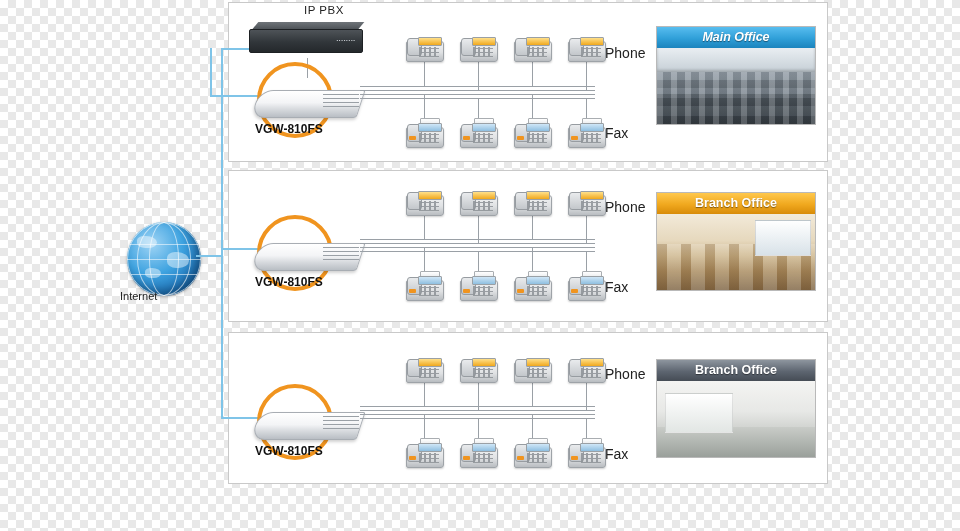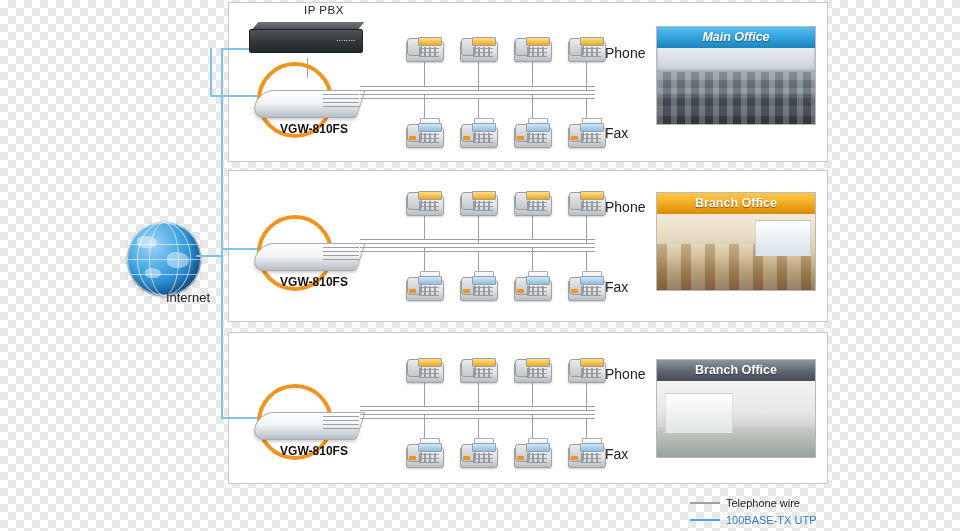--- a/index.html
+++ b/index.html
@@ -153,21 +153,20 @@
   .gw .ports i {
     display:block;
     height: 1px;
     margin-bottom: 3px;
     background: #9aa0a6;
   }
   .gw .gwlabel {
     position: absolute;
     left: 0; top: 60px;
     width: 118px;
-    text-align: center;
     font-weight: bold;
     font-size: 12px;
     color: #111111;
     white-space: nowrap;
   }
 
   
   .pbx {
     position: absolute;
     width: 118px; height: 36px;
@@ -262,22 +261,22 @@
   .globe .lat.l3 { top: 52px; }
   .globe .land {
     position:absolute;
     background: rgba(255,255,255,.45);
     border-radius: 40% 60% 50% 45%;
   }
   .internet-label {
     position: absolute;
     left: 120px; top: 290px;
     width: 90px;
-    text-align: right;
-    font-size: 13px;
+    text-align: left;
+    font-size: 11px;
     color: #222222;
   }
 
   
   .ln { position: absolute; background: #9aa0a6; }
   .ln.h { height: 1px; }
   .ln.v { width: 1px; }
   .ln.blue { background: #7fc4e8; }
   .ln.blue.h { height: 1.5px; }
   .ln.blue.v { width: 1.5px; }
@@ -608,24 +607,14 @@
       <div class="keys"></div>
       <div class="accent"></div>
   </div>
   <div class="label-dark" style="left:605px; top:446px;">Fax</div>
 
   <div class="office" style="left:656px; top:359px;">
     <div class="cap" style="background:linear-gradient(to bottom,#8d959e,#5d6570 55%,#454c55);">Branch Office</div>
     <div class="photo p-b2"></div>
   </div>
 
-  <div class="legend">
-    <div class="row">
-      <span class="swatch"></span>
-      <span class="txt">Telephone wire</span>
-    </div>
-    <div class="row">
-      <span class="swatch blue"></span>
-      <span class="txt blue">100BASE-TX UTP</span>
-    </div>
-  </div>
 
 </div>
 
 </body></html>

